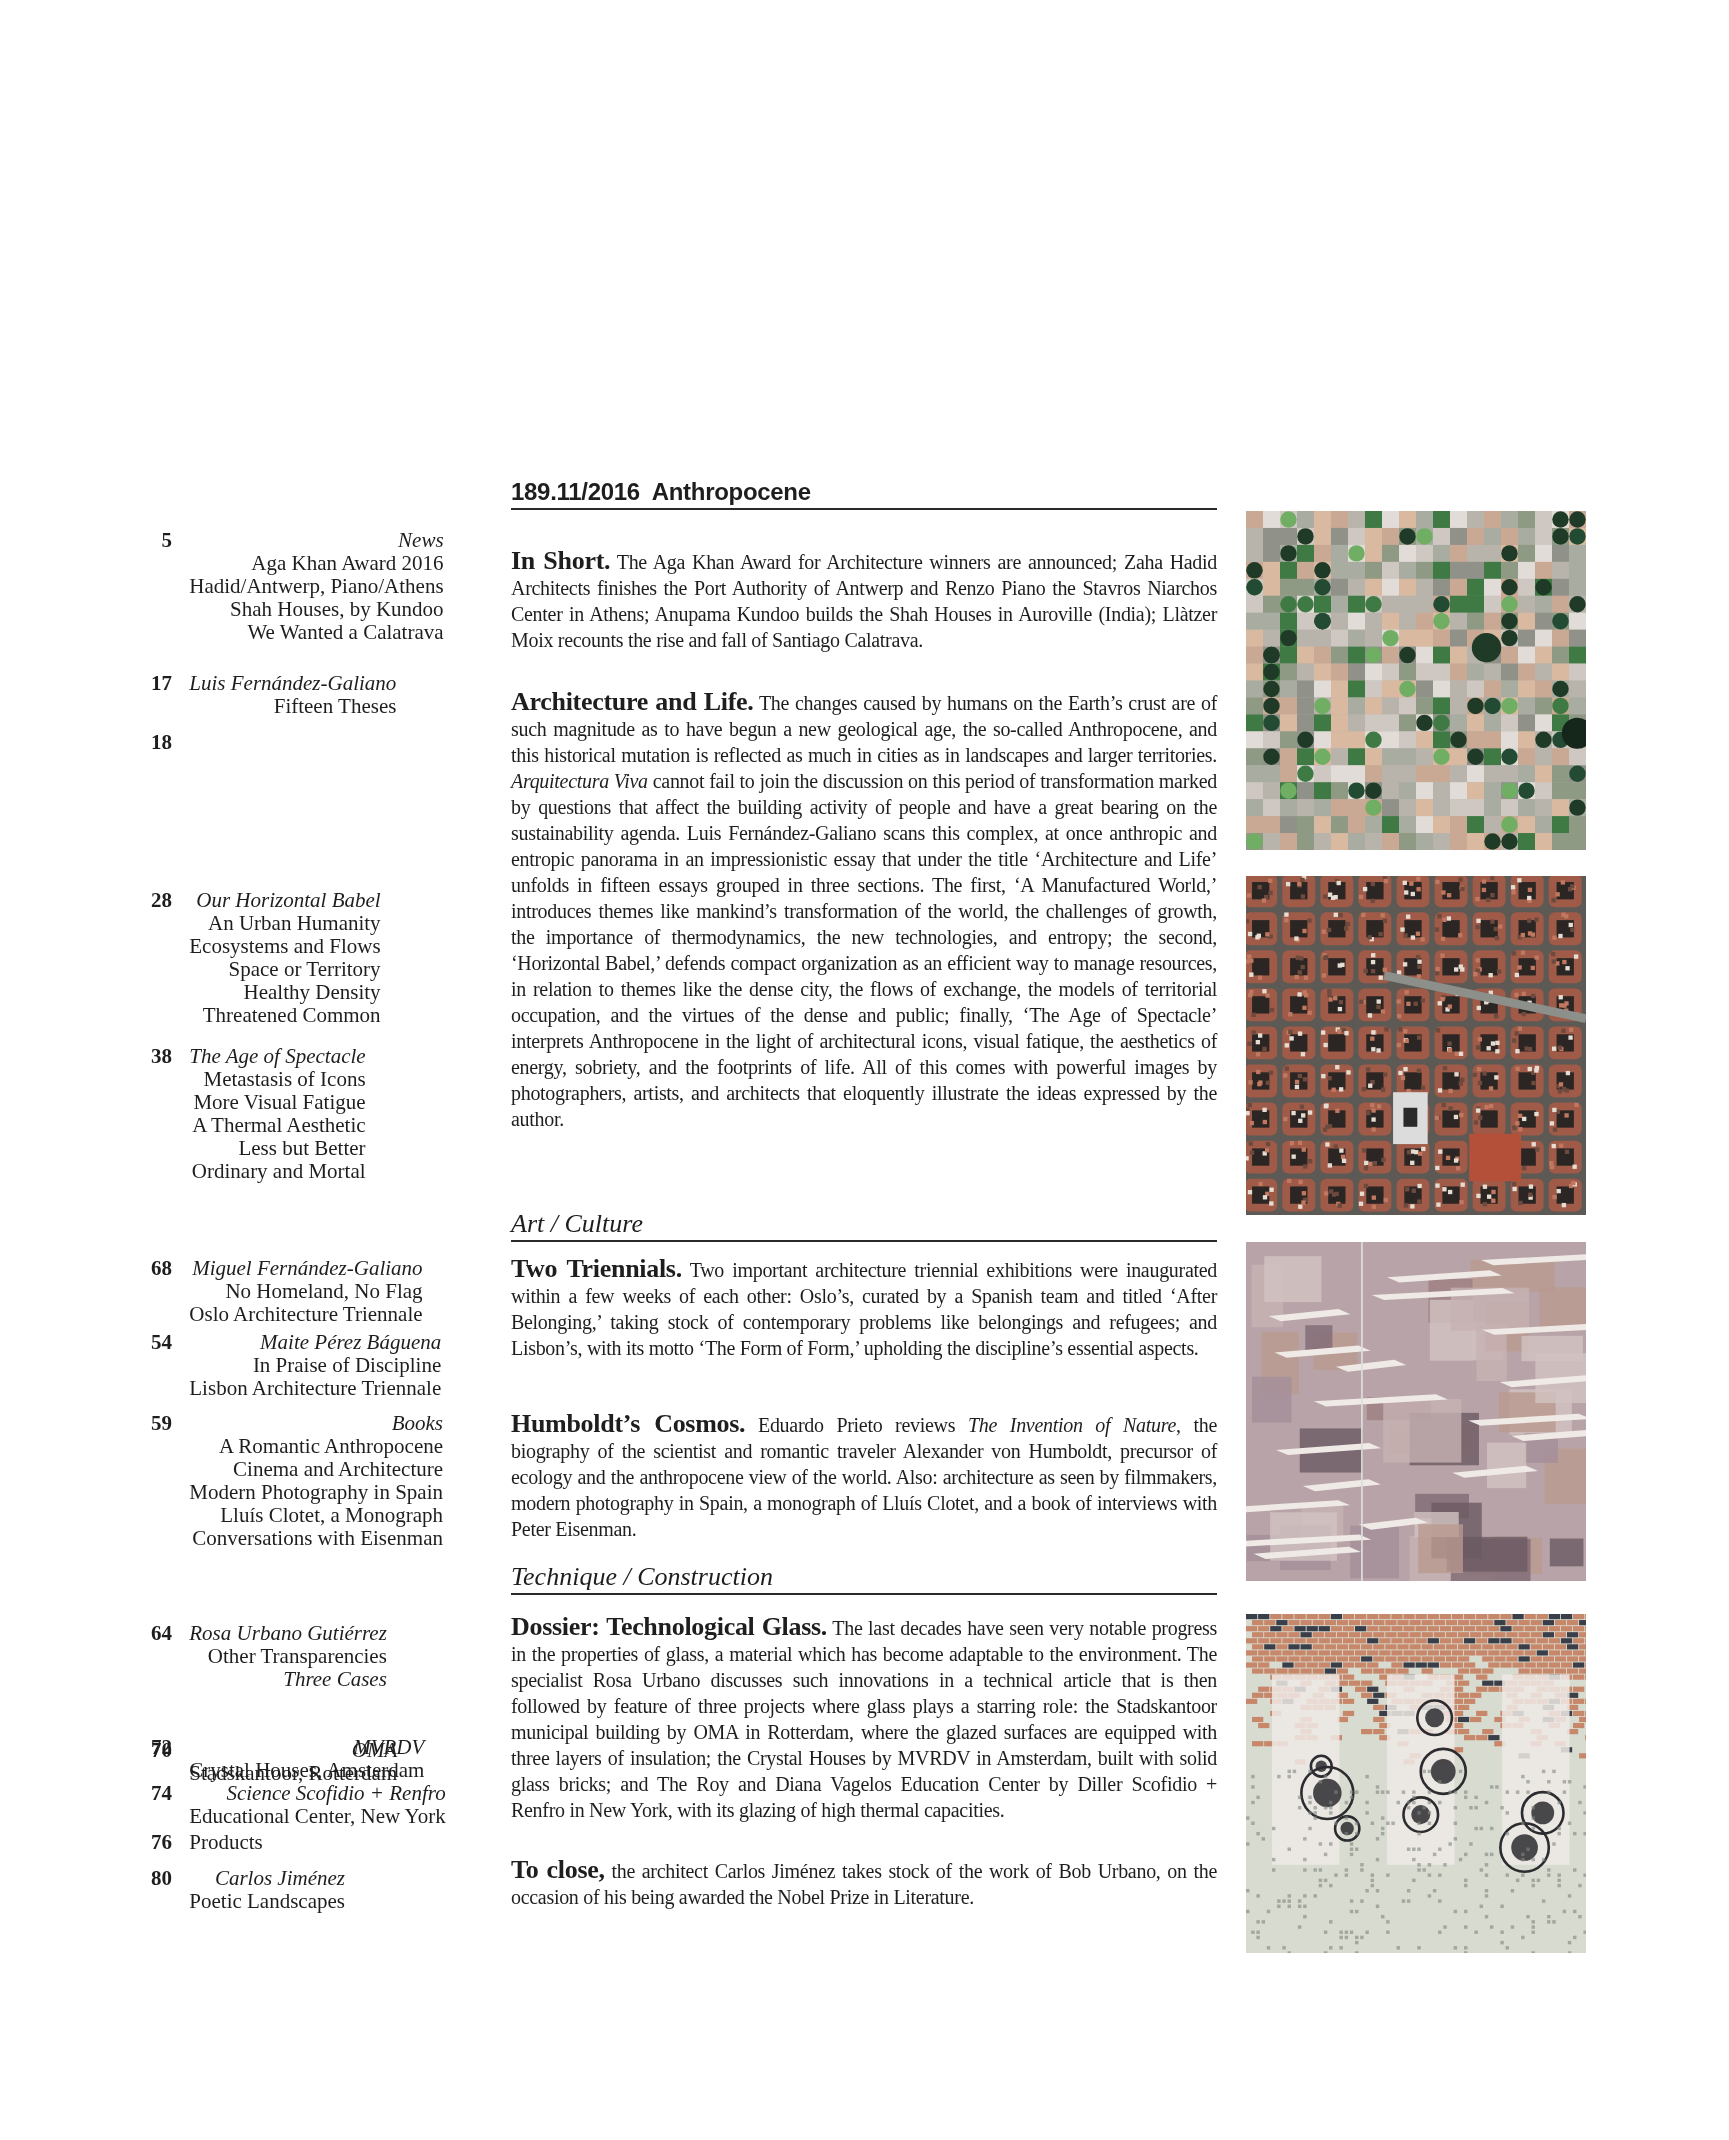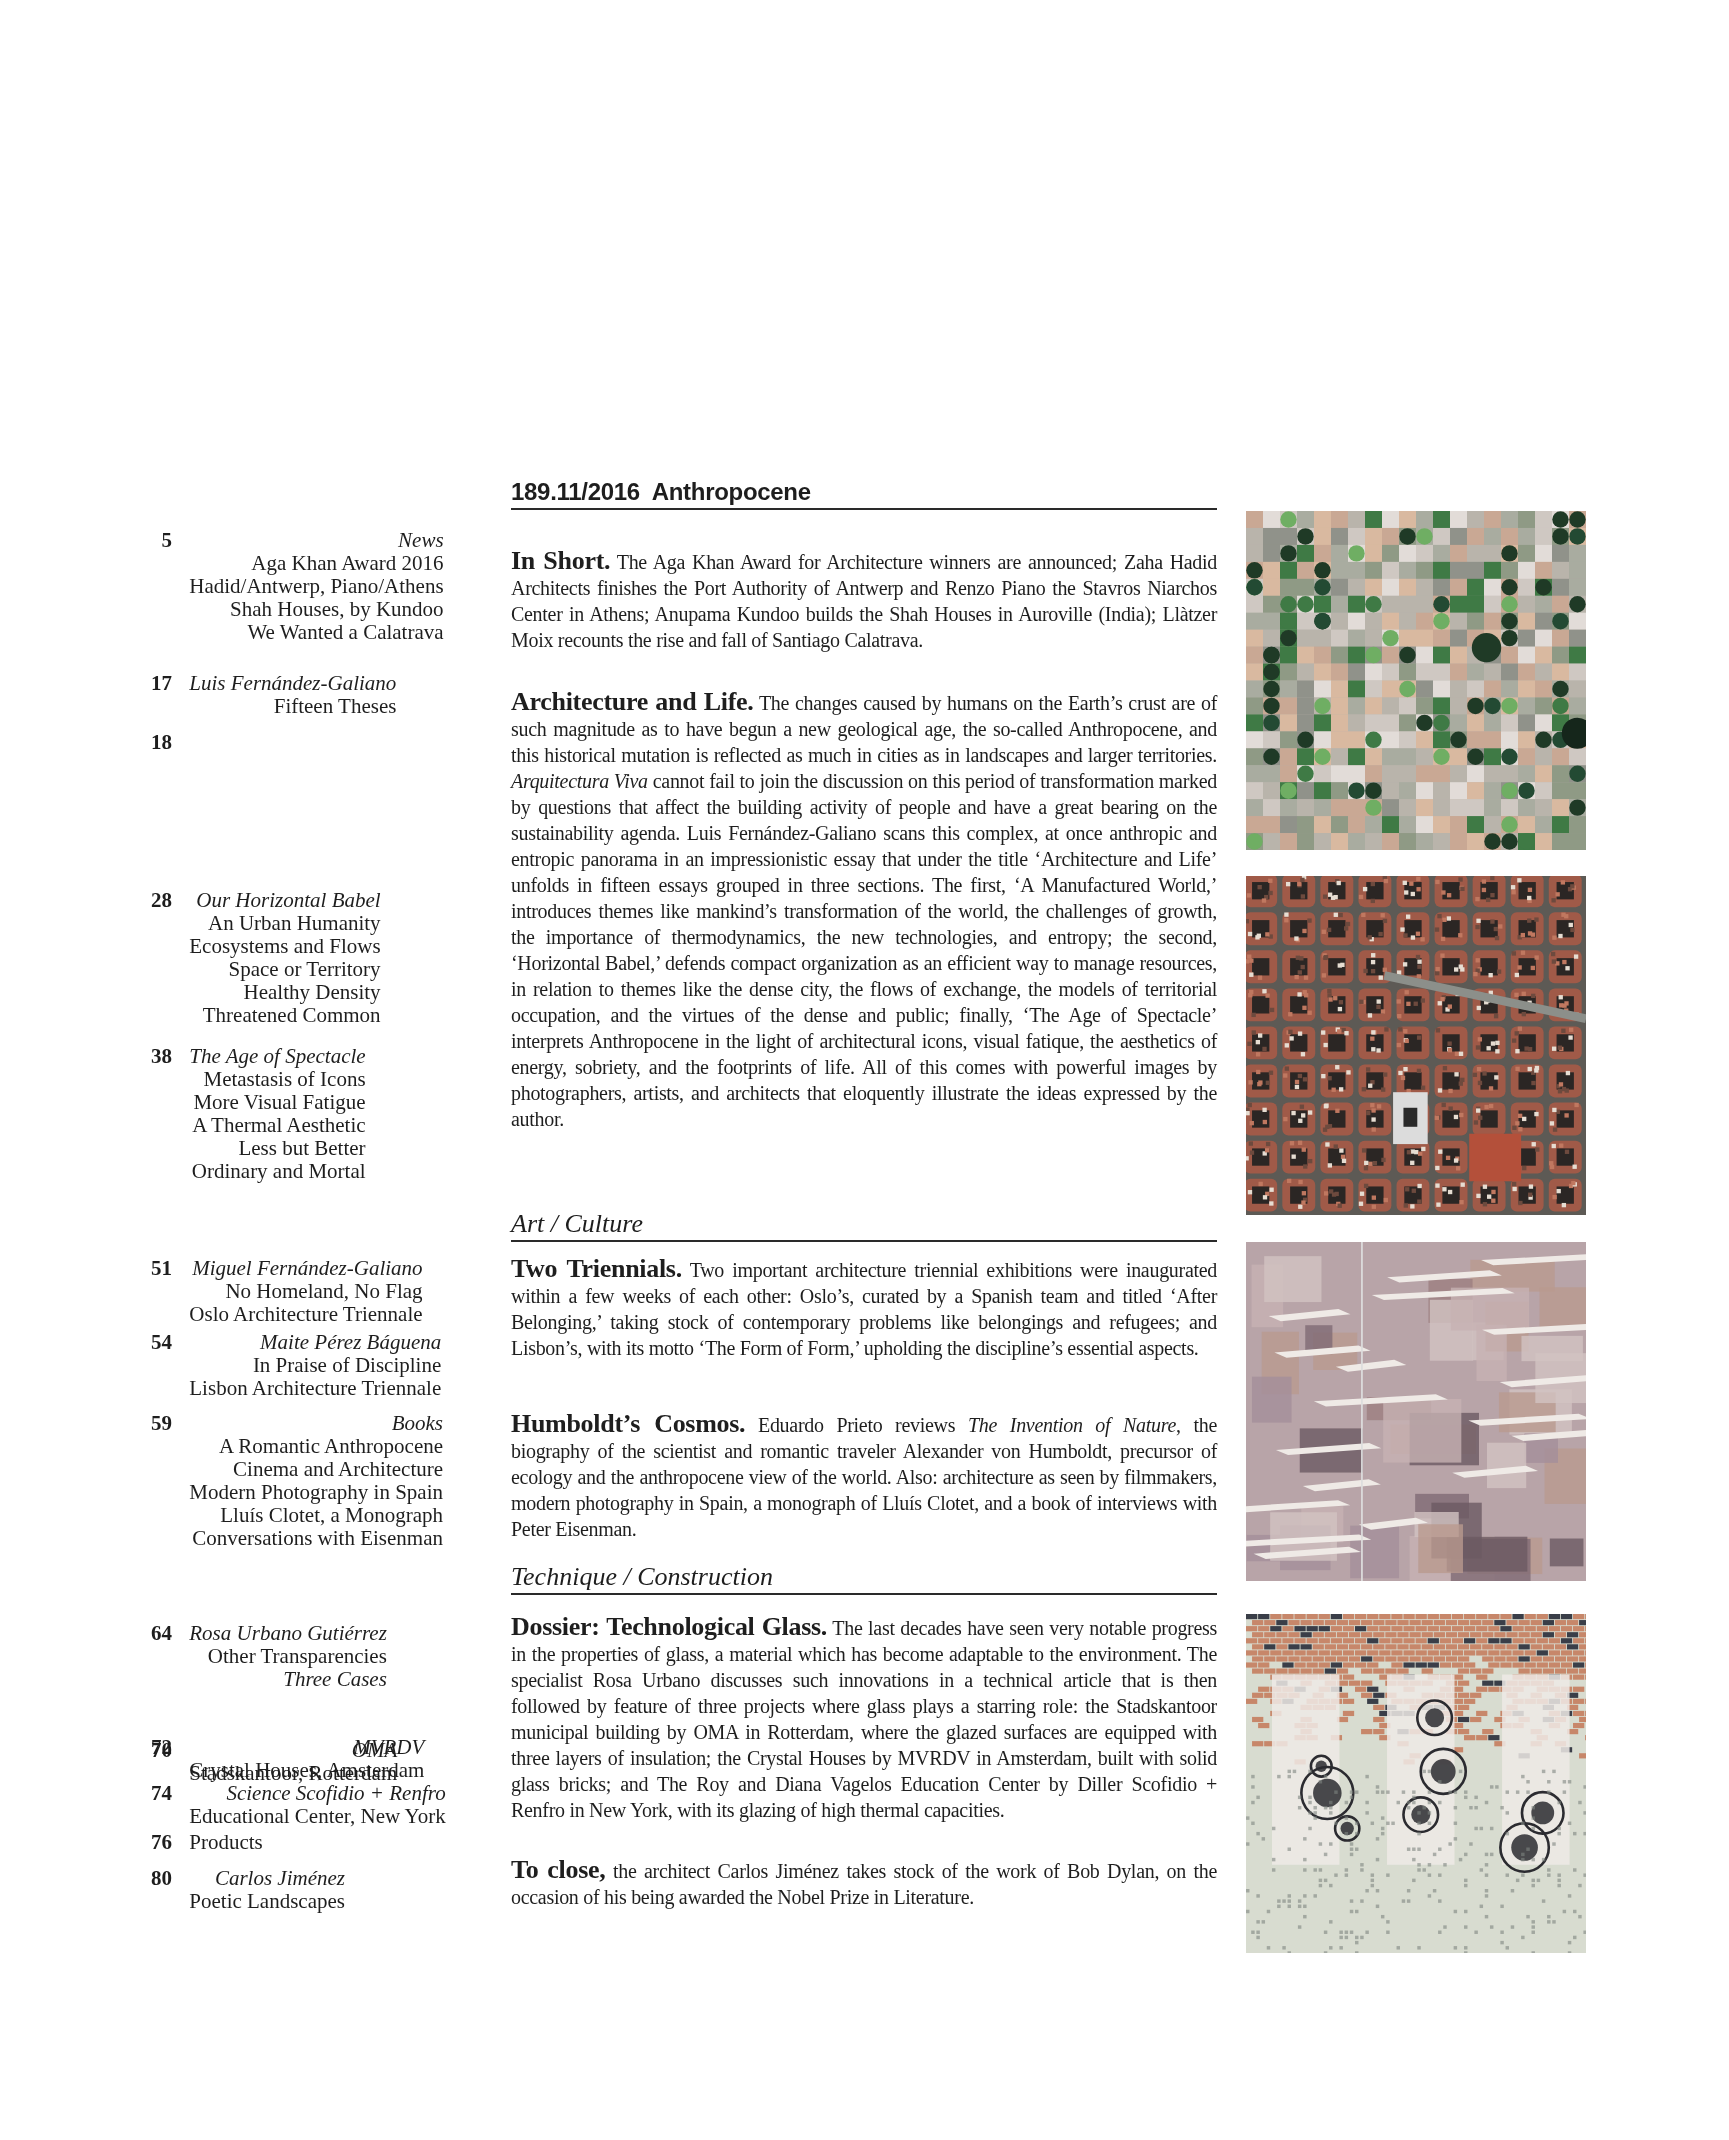--- a/index.html
+++ b/index.html
@@ -80,21 +80,21 @@
           <div class="toc-line">Metastasis of Icons</div>
           <div class="toc-line">More Visual Fatigue</div>
           <div class="toc-line">A Thermal Aesthetic</div>
           <div class="toc-line">Less but Better</div>
           <div class="toc-line">Ordinary and Mortal</div>
         </div>
       </div>
     </div>
     <div class="toc-group" style="top: 1257px;">
       <div class="toc-row toc-entry">
-        <span class="toc-num">51</span>
+        <span class="toc-num">68</span>
         <div class="toc-lines">
           <div class="toc-line it">Miguel Fernández-Galiano</div>
           <div class="toc-line">No Homeland, No Flag</div>
           <div class="toc-line">Oslo Architecture Triennale</div>
         </div>
       </div>
     </div>
     <div class="toc-group" style="top: 1331px;">
       <div class="toc-row toc-entry">
         <span class="toc-num">54</span>
@@ -196,21 +196,21 @@
   <span class="lead">Humboldt’s Cosmos.</span><span> Eduardo Prieto reviews </span><em>The Invention of Nature</em><span>, the biography of the scientist and romantic traveler Alexander von Humboldt, precursor of ecology and the anthropocene view of the world. Also: architecture as seen by filmmakers, modern photography in Spain, a monograph of Lluís Clotet, and a book of interviews with Peter Eisenman.</span>
 </div>
 
 <div class="section-header" style="top:1562px;">Technique / Construction</div>
 
 <div class="article" style="top:1614px;">
   <span class="lead">Dossier: Technological Glass.</span><span> The last decades have seen very notable progress in the properties of glass, a material which has become adaptable to the environment. The specialist Rosa Urbano discusses such innovations in a technical article that is then followed by feature of three projects where glass plays a starring role: the Stadskantoor municipal building by OMA in Rotterdam, where the glazed surfaces are equipped with three layers of insulation; the Crystal Houses by MVRDV in Amsterdam, built with solid glass bricks; and The Roy and Diana Vagelos Education Center by Diller Scofidio + Renfro in New York, with its glazing of high thermal capacities.</span>
 </div>
 
 <div class="article" style="top:1857px;">
-  <span class="lead">To close,</span><span> the architect Carlos Jiménez takes stock of the work of Bob Dylan, on the occasion of his being awarded the Nobel Prize in Literature.</span>
+  <span class="lead">To close,</span><span> the architect Carlos Jiménez takes stock of the work of Bob Urbano, on the occasion of his being awarded the Nobel Prize in Literature.</span>
 </div>
 
 <div class="photo" style="top:511px;">
   <svg id="img-farm" viewBox="0 0 393 392" preserveAspectRatio="none">
       <rect x="0" y="0" width="393" height="392" fill="#b9b4ab"></rect>
       <rect x="0" y="0" width="19.8" height="19.8" fill="#c9a894"></rect>
       <rect x="19.65" y="0" width="19.8" height="19.8" fill="#e2dcd8"></rect>
       <rect x="39.3" y="0" width="19.8" height="19.8" fill="#cfc8c2"></rect>
       <rect x="58.949999999999996" y="0" width="19.8" height="19.8" fill="#a9aca0"></rect>
       <rect x="78.6" y="0" width="19.8" height="19.8" fill="#d9b9a0"></rect>

